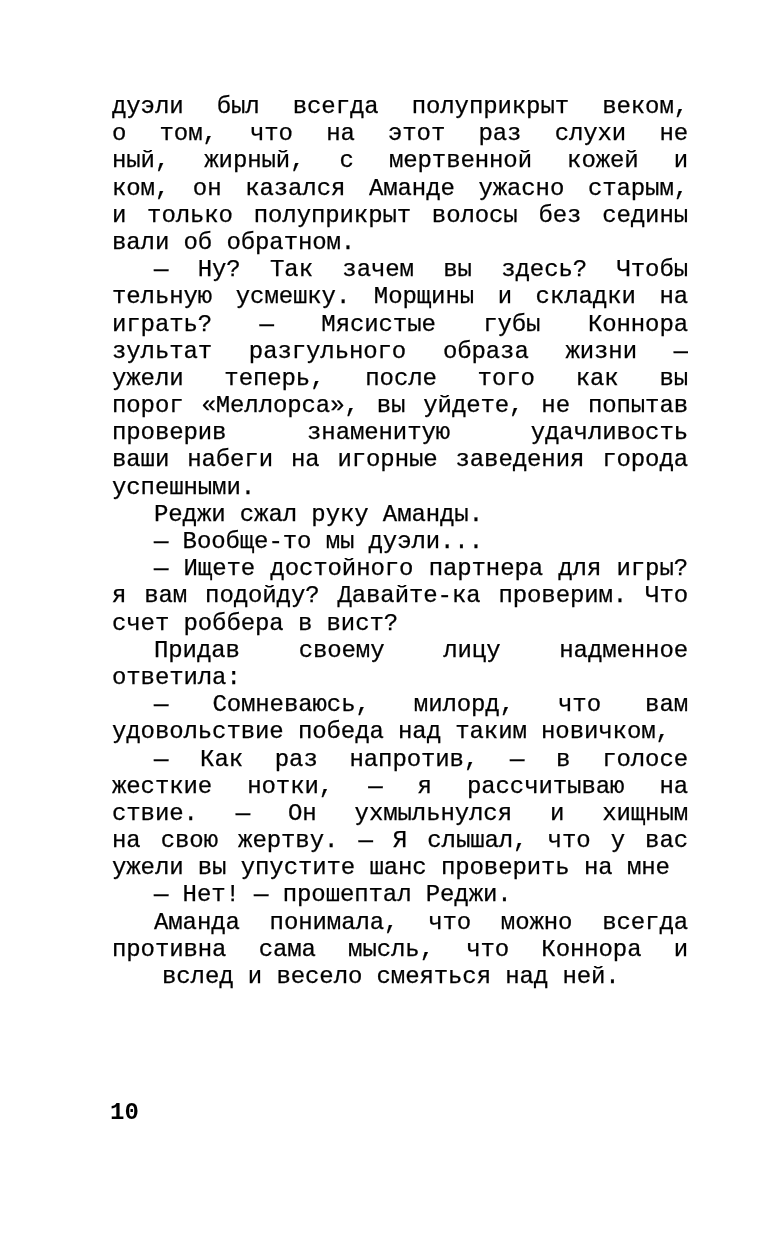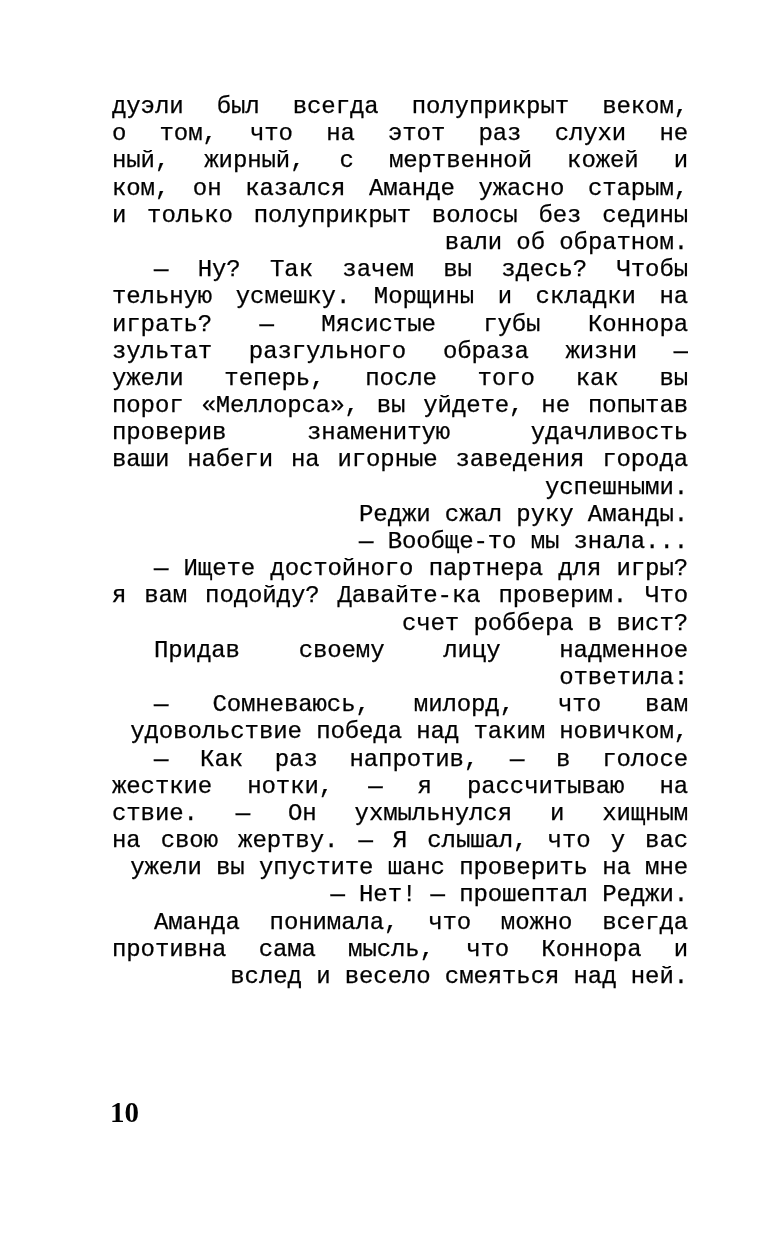--- a/index.html
+++ b/index.html
@@ -25,40 +25,40 @@
     font-size: 24px;
     line-height: 27.2px;
     -webkit-text-stroke: 0.25px #000;
   }
   .paragraph {
     margin: 0;
   }
   .line {
     max-height: 27.2px;
     overflow: hidden;
-    text-align: right;
+    text-align: left;
     letter-spacing: -0.1px;
   }
   .line.just {
     text-align: justify;
     text-align-last: justify;
   }
   .line.first {
     padding-left: 42px;
   }
   .line.hang {
     padding-left: 50px;
   }
   .page-number {
     position: absolute;
     left: 110px;
     top: 1099px;
     color: #000000;
-    font-family: Liberation Serif, serif;
-    font-size: 29px;
+    font-family: Liberation Mono, monospace;
+    font-size: 24px;
     line-height: 27.2px;
     font-weight: bold;
   }
 </style>
 </head>
 <body style="background: rgb(255, 255, 255);">
 
 <div class="page">
   <div class="text-block" style="color: rgb(0, 0, 0);">
       <div class="paragraph">
@@ -77,21 +77,21 @@
         <div class="line just">ужели теперь, после того как вы отважились переступить</div>
         <div class="line just">порог «Меллорса», вы уйдете, не попытав счастья? Не</div>
         <div class="line just">проверив знаменитую удачливость Кинстеров? Я слышал,</div>
         <div class="line just">ваши набеги на игорные заведения города были очень</div>
         <div class="line">успешными.</div>
       </div>
       <div class="paragraph">
         <div class="line first">Реджи сжал руку Аманды.</div>
       </div>
       <div class="paragraph">
-        <div class="line first">— Вообще-то мы знала...</div>
+        <div class="line first">— Вообще-то мы дуэли...</div>
       </div>
       <div class="paragraph">
         <div class="line first just">— Ищете достойного партнера для игры? Может,</div>
         <div class="line just">я вам подойду? Давайте-ка проверим. Что вы скажете на-</div>
         <div class="line">счет роббера в вист?</div>
       </div>
       <div class="paragraph">
         <div class="line first just">Придав своему лицу надменное выражение, девушка</div>
         <div class="line">ответила:</div>
       </div>

